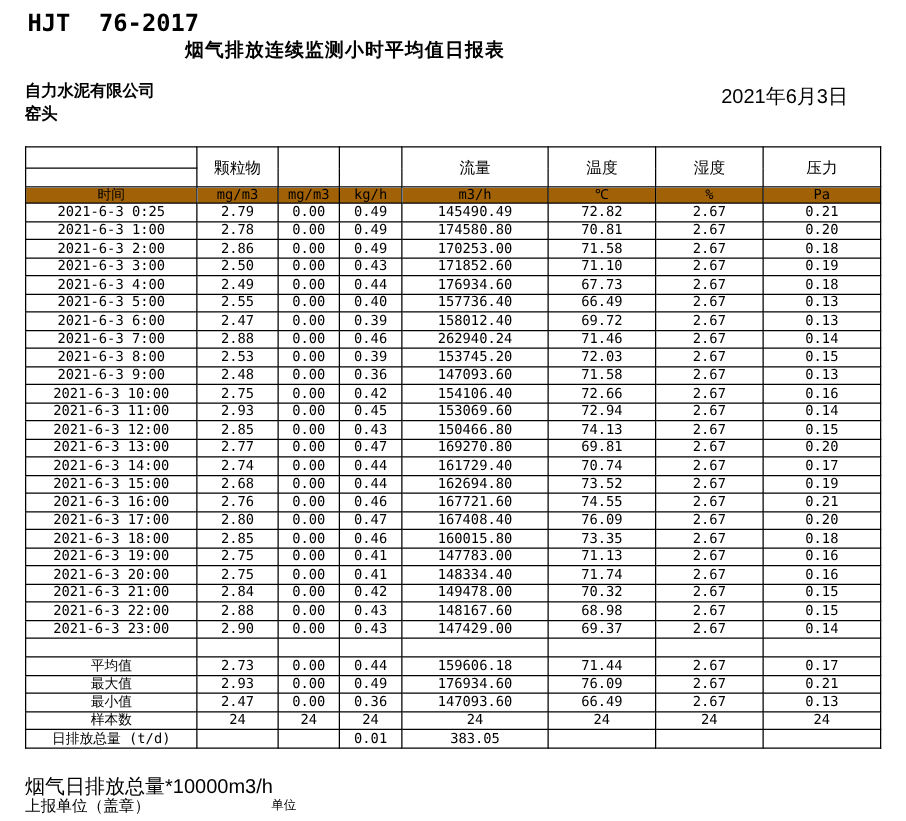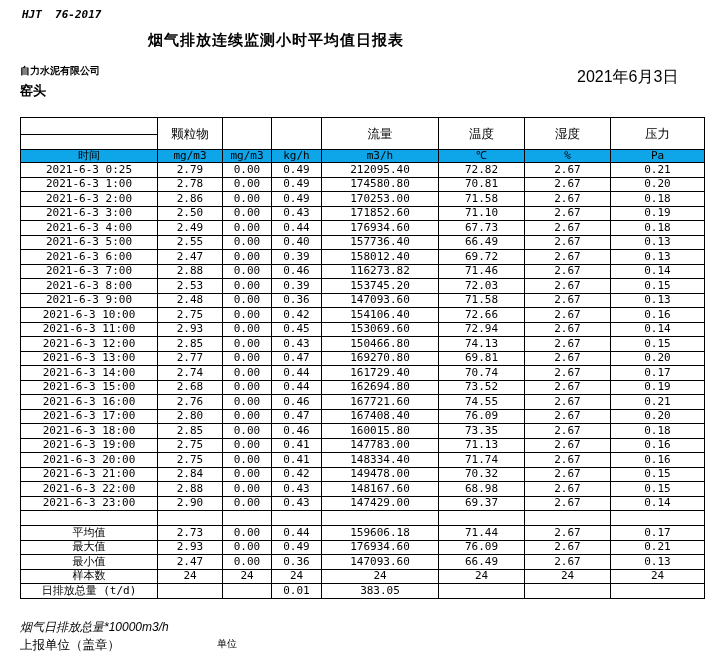--- a/index.html
+++ b/index.html
@@ -1,42 +1,42 @@
 <!DOCTYPE html>
 <html><head>
 <meta charset="utf-8">
 <style>
   html,body { margin:0; padding:0; }
   body {
     width:725px; height:657px; background:#ffffff; color:#000;
     font-family:"Liberation Sans", sans-serif; position:relative; overflow:hidden;
   }
   .abs { position:absolute; }
-  .std-no { left:22px; top:8px; font-size:11px; font-weight:bold; white-space:pre; font-family:"DejaVu Sans Mono", monospace;font-style:italic; }
+  .std-no { left:22px; top:8px; font-size:19px; font-weight:bold; white-space:pre; font-family:"DejaVu Sans Mono", monospace; }
   .title { left:148px; top:31px; font-size:15px; font-weight:bold; letter-spacing:1px; }
-  .company { left:20px; top:64px; font-size:10px; font-weight:bold; }
+  .company { left:20px; top:64px; font-size:13px; font-weight:bold; }
   .kiln { left:20px; top:82px; font-size:13px; font-weight:bold; }
   .date { left:577px; top:67px; font-size:16px; }
 
   table.report {
     position:absolute; left:20px; top:117px; width:684px;
     border-collapse:collapse; table-layout:fixed;
   }
   table.report td {
     border:1px solid #000; padding:0; text-align:center;
     font-size:11px; line-height:12px; height:13.5px;
     font-family:"DejaVu Sans Mono", monospace;
     white-space:nowrap; overflow:hidden;
   }
   tr.h1 td { height:16px; font-family:Liberation Sans, sans-serif; font-size:12.5px; }
   tr.h2 td { height:14px; }
   tr.unitrow td { height:11px; font-size:11px; }
   tr.spacer td { height:14px; }
   .cjk { font-family:"Liberation Sans", sans-serif; }
-  .footer1 { left:20px; top:619px; font-size:12px;font-style:italic; }
+  .footer1 { left:20px; top:619px; font-size:16px; }
   .footer2a { left:20px; top:637px; font-size:12.5px; }
   .footer2b { left:217px; top:637px; font-size:10px; }
 </style>
 </head>
 <body>
 
 <div class="abs std-no">HJT  76-2017</div>
 <div class="abs title">烟气排放连续监测小时平均值日报表</div>
 <div class="abs company">自力水泥有限公司</div>
 <div class="abs kiln">窑头</div>
@@ -60,38 +60,38 @@
       <td rowspan="2"></td>
       <td rowspan="2"></td>
       <td class="cjk" rowspan="2">流量</td>
       <td class="cjk" rowspan="2">温度</td>
       <td class="cjk" rowspan="2">湿度</td>
       <td class="cjk" rowspan="2">压力</td>
     </tr>
     <tr class="h2">
       <td></td>
     </tr>
-    <tr class="unitrow" style="background:#0ea5e9;">
+    <tr class="unitrow" style="background:#a16207;">
       <td class="cjk">时间</td>
       <td>mg/m3</td>
       <td>mg/m3</td>
       <td>kg/h</td>
       <td>m3/h</td>
       <td>℃</td>
       <td>%</td>
       <td>Pa</td>
     </tr>
   </tbody>
   <tbody>
       <tr>
         <td>2021-6-3 0:25</td>
         <td>2.79</td>
         <td>0.00</td>
         <td>0.49</td>
-        <td>212095.40</td>
+        <td>145490.49</td>
         <td>72.82</td>
         <td>2.67</td>
         <td>0.21</td>
       </tr>
       <tr>
         <td>2021-6-3 1:00</td>
         <td>2.78</td>
         <td>0.00</td>
         <td>0.49</td>
         <td>174580.80</td>
@@ -147,21 +147,21 @@
         <td>158012.40</td>
         <td>69.72</td>
         <td>2.67</td>
         <td>0.13</td>
       </tr>
       <tr>
         <td>2021-6-3 7:00</td>
         <td>2.88</td>
         <td>0.00</td>
         <td>0.46</td>
-        <td>116273.82</td>
+        <td>262940.24</td>
         <td>71.46</td>
         <td>2.67</td>
         <td>0.14</td>
       </tr>
       <tr>
         <td>2021-6-3 8:00</td>
         <td>2.53</td>
         <td>0.00</td>
         <td>0.39</td>
         <td>153745.20</td>

